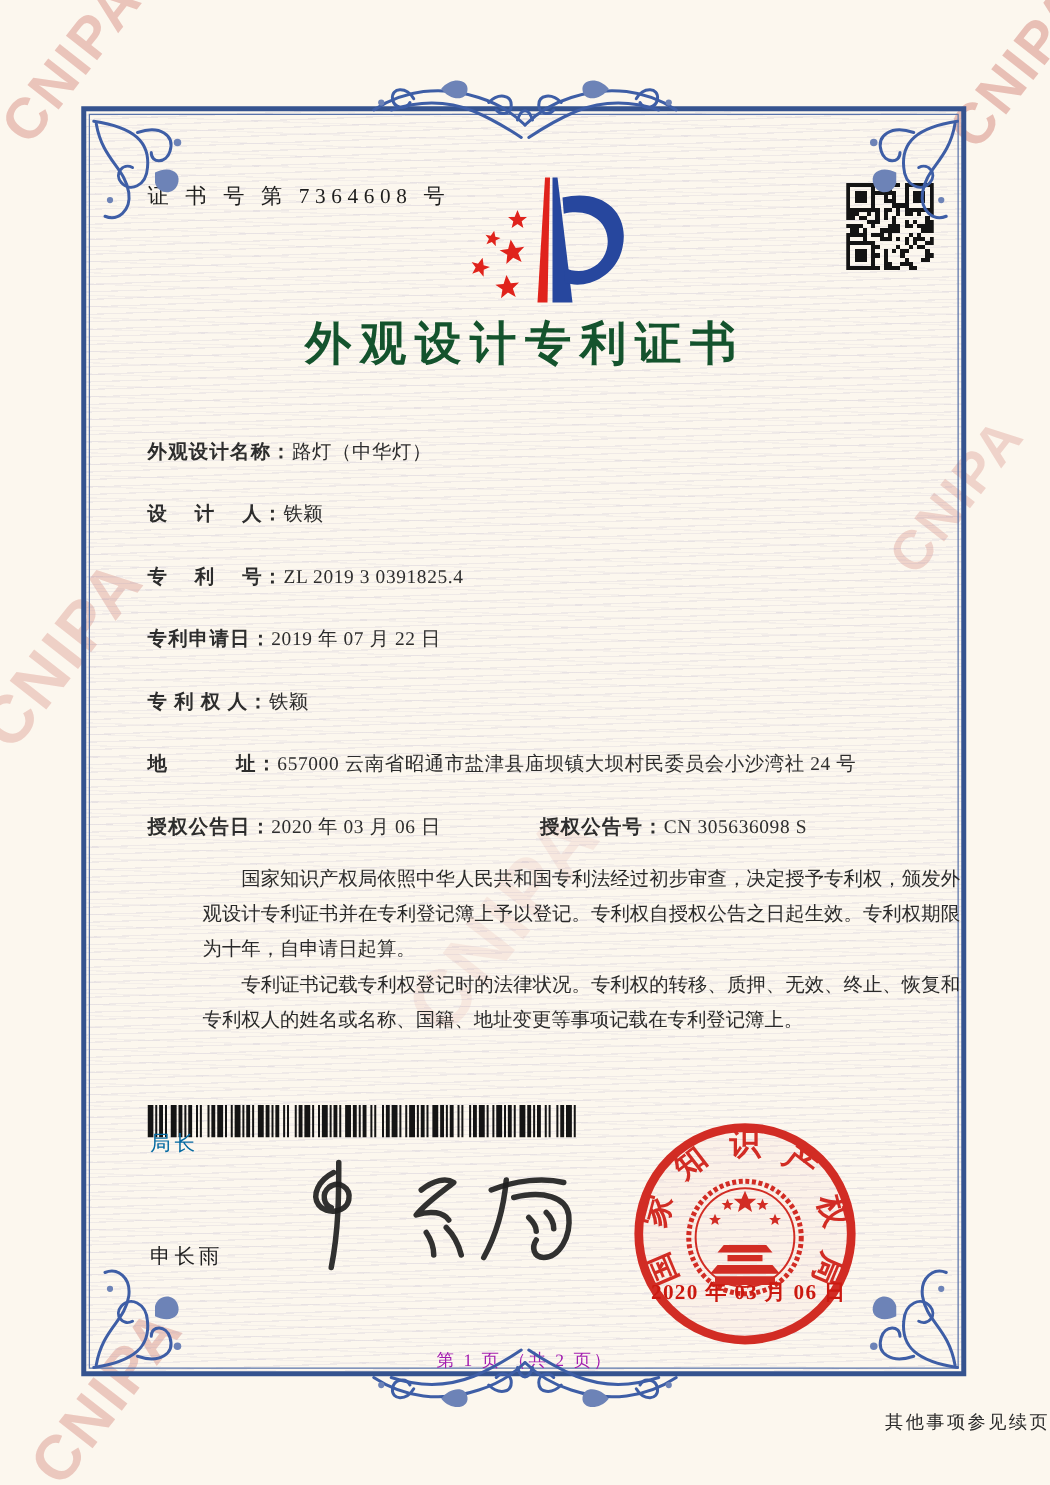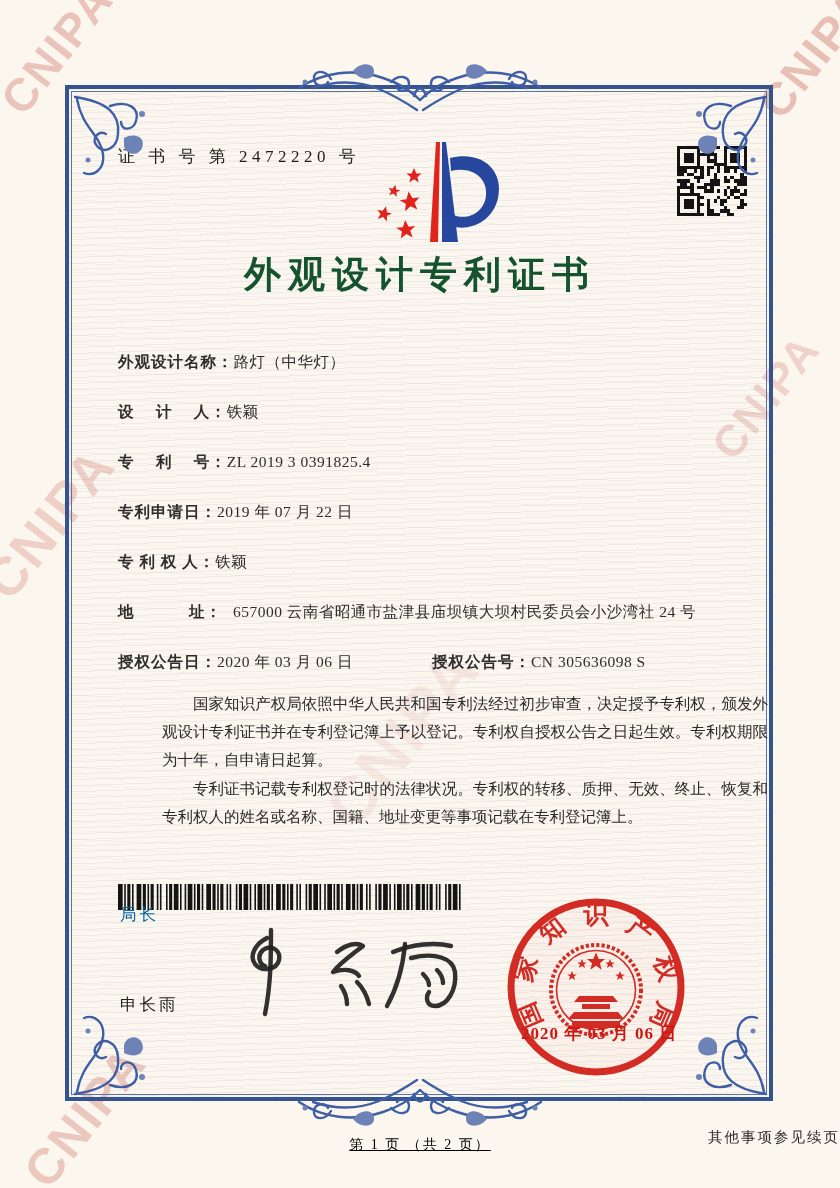--- a/index.html
+++ b/index.html
@@ -29,41 +29,41 @@
   .cert-no{position:absolute;left:118px;top:145px;font-size:17px;letter-spacing:4.5px;color:#1d1d1d;}
   .logo{position:absolute;left:346px;top:136px;width:162px;height:110px;}
   .qr{position:absolute;left:677px;top:146px;width:70px;height:70px;}
   .title{position:absolute;left:0;right:0;top:250px;text-align:center;
          font-size:37px;font-weight:700;letter-spacing:7px;color:#14532d;}
   
   .fields{position:absolute;left:118px;top:350px;width:606px;font-size:15.5px;color:#2d2d2d;}
   .frow{display:flex;margin-bottom:27px;line-height:23px;position:relative;}
   .flabel{white-space:pre;letter-spacing:1px;flex:none;font-weight:bold;}
   .fvalue{letter-spacing:.5px;}
-  .frow-address .fvalue{width:468px;margin-left:11px;}
+  .frow-address .fvalue{width:468px;}
   .grant-no-group{position:absolute;left:314px;top:0;display:flex;}
   
   .paras{position:absolute;left:118px;top:690px;width:606px;font-size:15.5px;
          line-height:1.82;color:#2a2a2a;text-align:justify;margin-left:44px;}
   .paras p{margin:0;text-indent:2em;}
   
   .barcode{position:absolute;left:118px;top:884px;width:345px;height:26px;}
   
   .sig-role{position:absolute;left:120px;top:904px;font-size:16.5px;letter-spacing:3px;color:#0369a1;}
   .sig-name{position:absolute;left:120px;top:994px;font-size:16.5px;letter-spacing:3px;color:#222;}
   .sig-hand{position:absolute;left:225px;top:922px;width:255px;height:108px;}
   .sig-hand path{stroke:#1f1f1f;stroke-width:4.4;fill:none;stroke-linecap:round;stroke-linejoin:round;opacity:.92}
   
   .seal{position:absolute;left:500px;top:890px;width:192px;height:192px;opacity:.95;}
   .seal-char{font-size:25px;font-weight:700;fill:#d0221a;font-family:"Liberation Serif",serif;}
   .seal-date{position:absolute;left:503px;top:1022px;width:192px;text-align:center;
              color:#cb1910;font-size:17px;font-weight:600;letter-spacing:1px;z-index:5;}
   
-  .page-info{position:absolute;left:0;right:0;top:1136px;text-align:center;
-             font-size:14px;letter-spacing:2px;color:#000000;text-decoration:underline;}
+  .page-info{position:absolute;left:0;right:0;top:1080px;text-align:center;
+             font-size:14px;letter-spacing:2px;color:#a21caf;}
   .cont-note{position:absolute;left:0;right:0;top:1128px;text-align:right;
              font-size:14.5px;letter-spacing:2px;color:#2a2a2a;}
   
   .orn{stroke:#3e5ea6;fill:none;stroke-width:2.4;stroke-linecap:round;}
   .ornf{fill:#6d83b7;stroke:none;}
   .corner{position:absolute;width:90px;height:90px;z-index:3;}
   .c-tl{left:72px;top:94px;}
   .c-tr{left:679px;top:94px;}
   .c-bl{left:72px;top:1007px;}
   .c-br{left:679px;top:1007px;}
@@ -124,21 +124,21 @@
     <use href="#center-half"></use>
       <use href="#center-half" transform="translate(250,0) scale(-1,1)"></use>
     <path class="orn" d="M119,38 C122,28 128,28 131,38"></path>
   </svg>
   <svg class="centerpiece cp-bottom" viewBox="0 0 250 64">
     <use href="#center-half"></use>
       <use href="#center-half" transform="translate(250,0) scale(-1,1)"></use>
     <path class="orn" d="M119,38 C122,28 128,28 131,38"></path>
   </svg>
 
-  <div class="cert-no">证 书 号 第 2472220 号</div>
+  <div class="cert-no">证 书 号 第 7364608 号</div>
 
   <svg class="logo" viewBox="0 0 162 110">
     <g fill="#e0231c">
       <path transform="translate(68,40) scale(0.8)" d="M0,-10 L2.9,-3.1 L9.5,-3.1 L4.2,1.2 L5.9,8.1 L0,4 L-5.9,8.1 L-4.2,1.2 L-9.5,-3.1 L-2.9,-3.1 Z"></path>
       <path transform="translate(48,55) scale(0.65) rotate(12)" d="M0,-10 L2.9,-3.1 L9.5,-3.1 L4.2,1.2 L5.9,8.1 L0,4 L-5.9,8.1 L-4.2,1.2 L-9.5,-3.1 L-2.9,-3.1 Z"></path>
       <path transform="translate(64,66) scale(1.05) rotate(-8)" d="M0,-10 L2.9,-3.1 L9.5,-3.1 L4.2,1.2 L5.9,8.1 L0,4 L-5.9,8.1 L-4.2,1.2 L-9.5,-3.1 L-2.9,-3.1 Z"></path>
       <path transform="translate(38,78) scale(0.8) rotate(15)" d="M0,-10 L2.9,-3.1 L9.5,-3.1 L4.2,1.2 L5.9,8.1 L0,4 L-5.9,8.1 L-4.2,1.2 L-9.5,-3.1 L-2.9,-3.1 Z"></path>
       <path transform="translate(60,94) scale(1.0) rotate(-5)" d="M0,-10 L2.9,-3.1 L9.5,-3.1 L4.2,1.2 L5.9,8.1 L0,4 L-5.9,8.1 L-4.2,1.2 L-9.5,-3.1 L-2.9,-3.1 Z"></path>
       <path d="M90,6 L94,6 L92,106 L84,106 Z"></path>
     </g>

